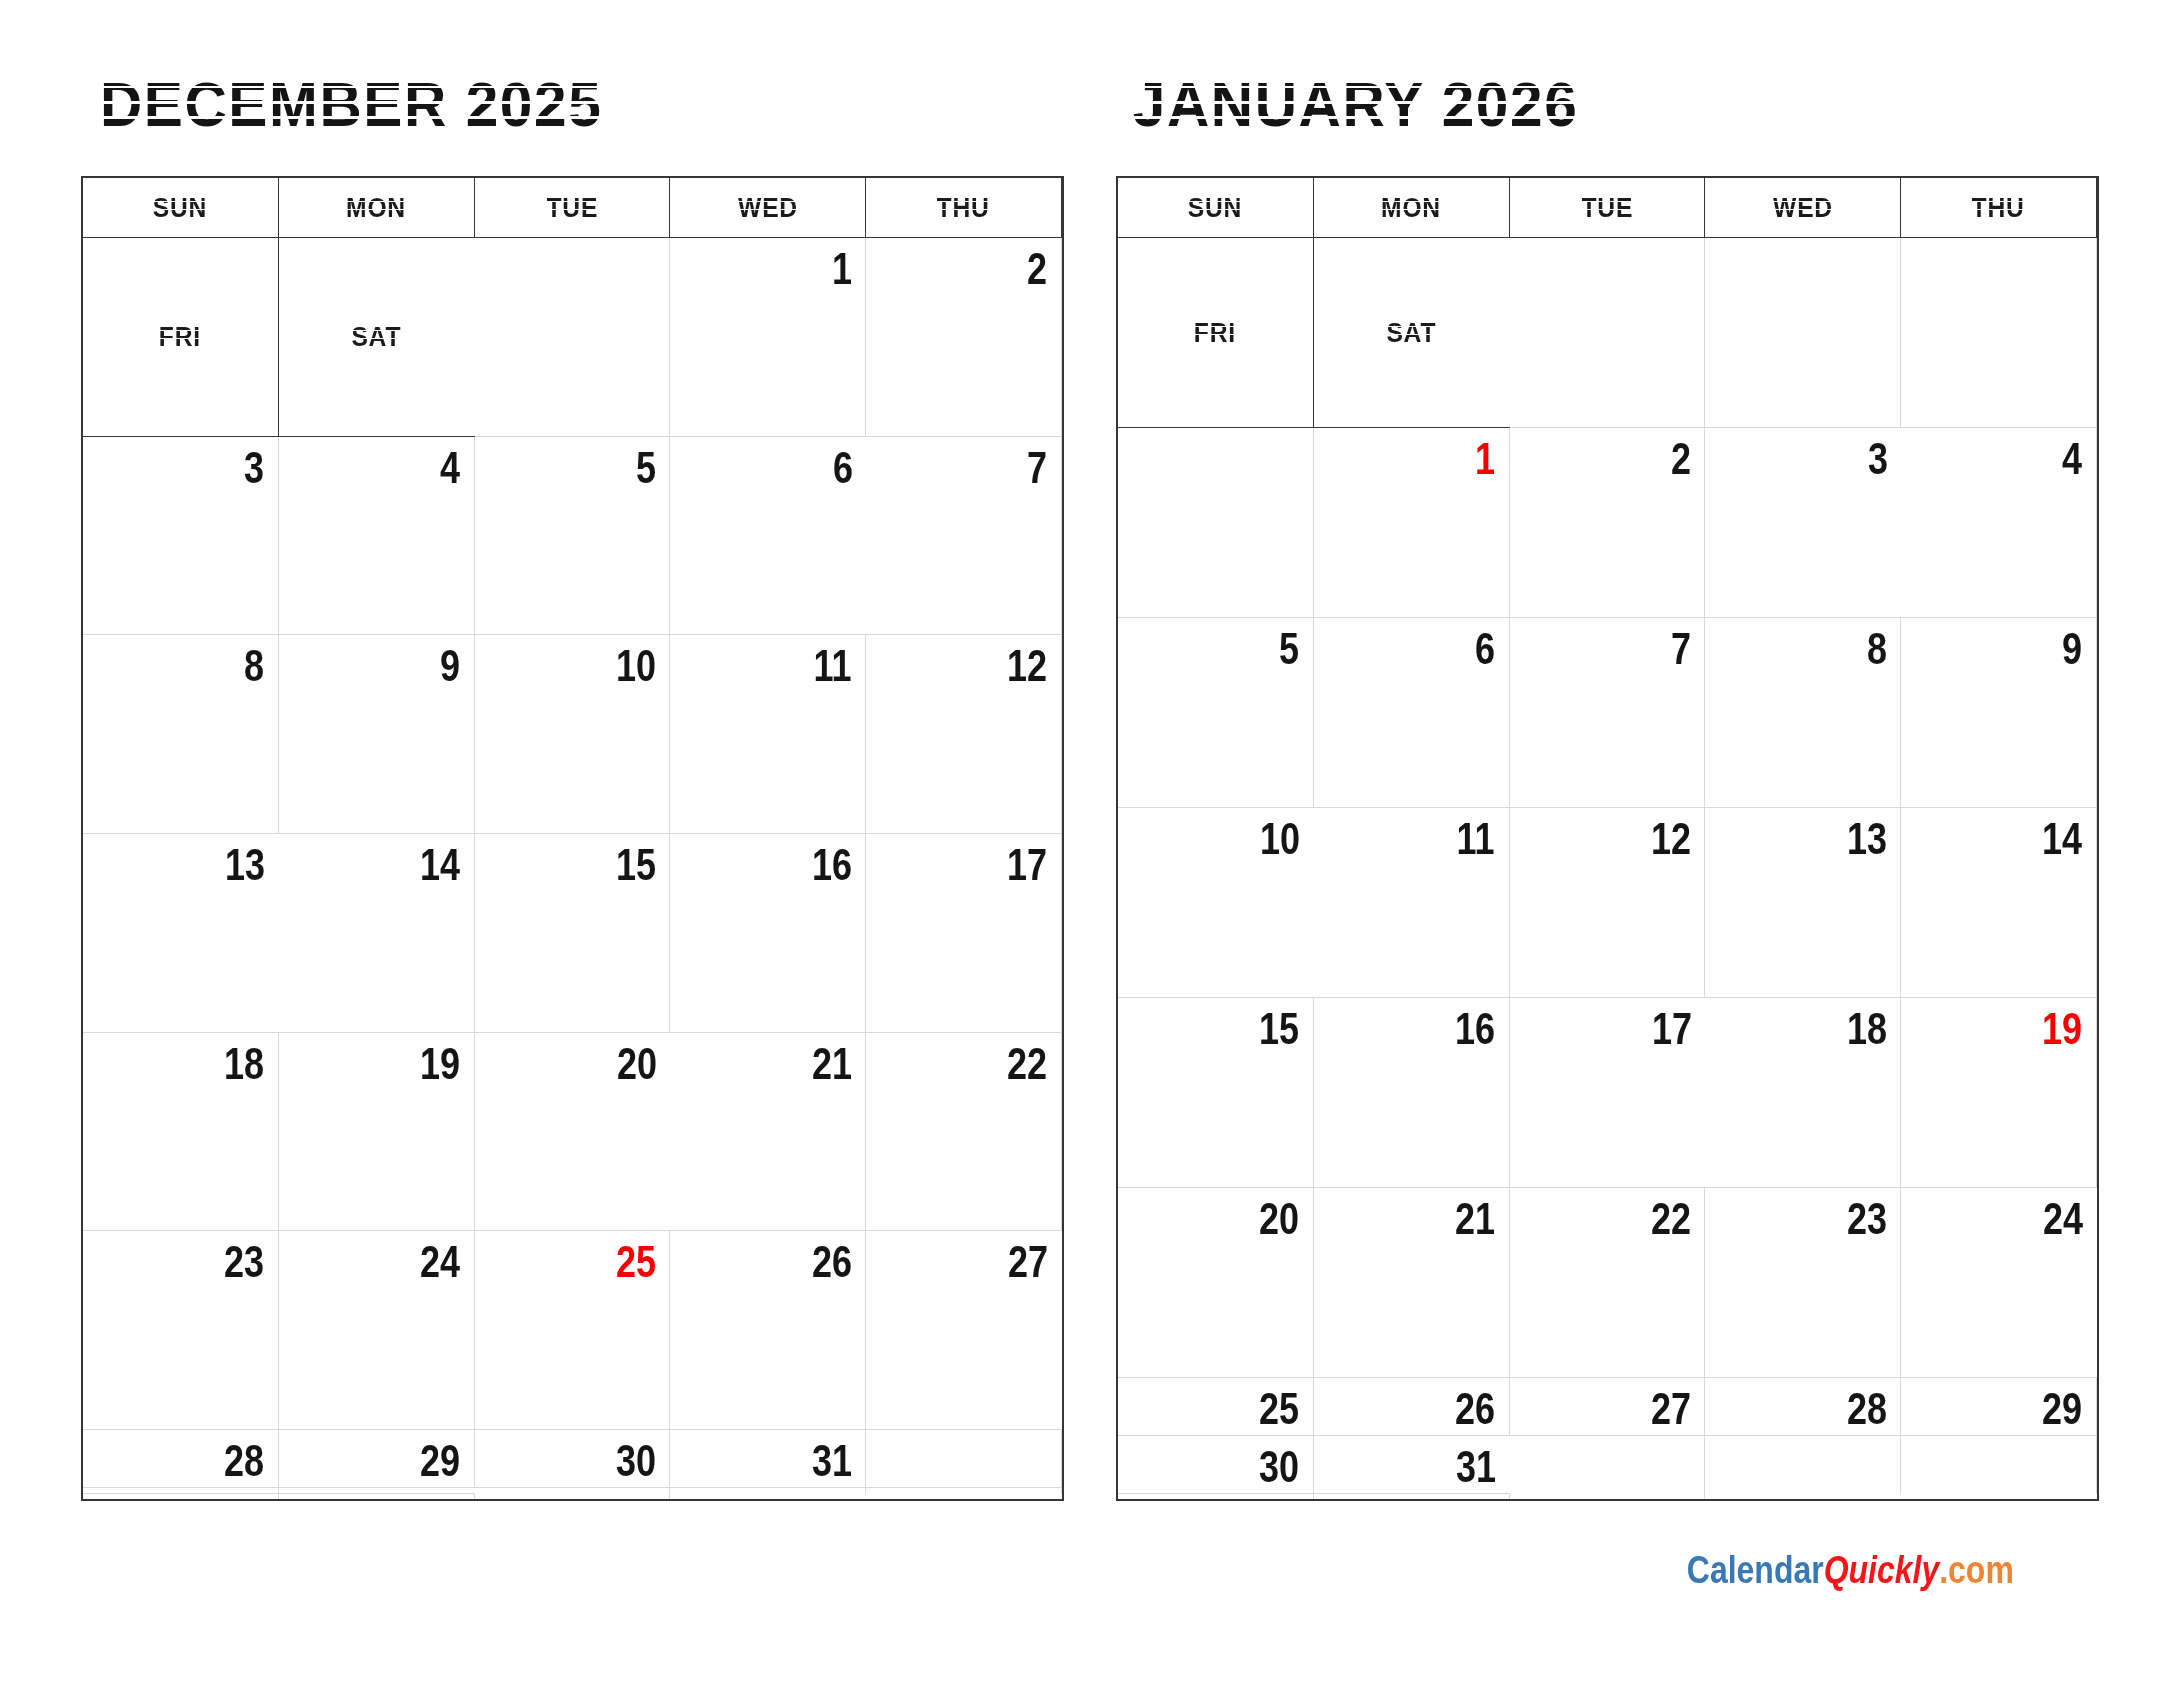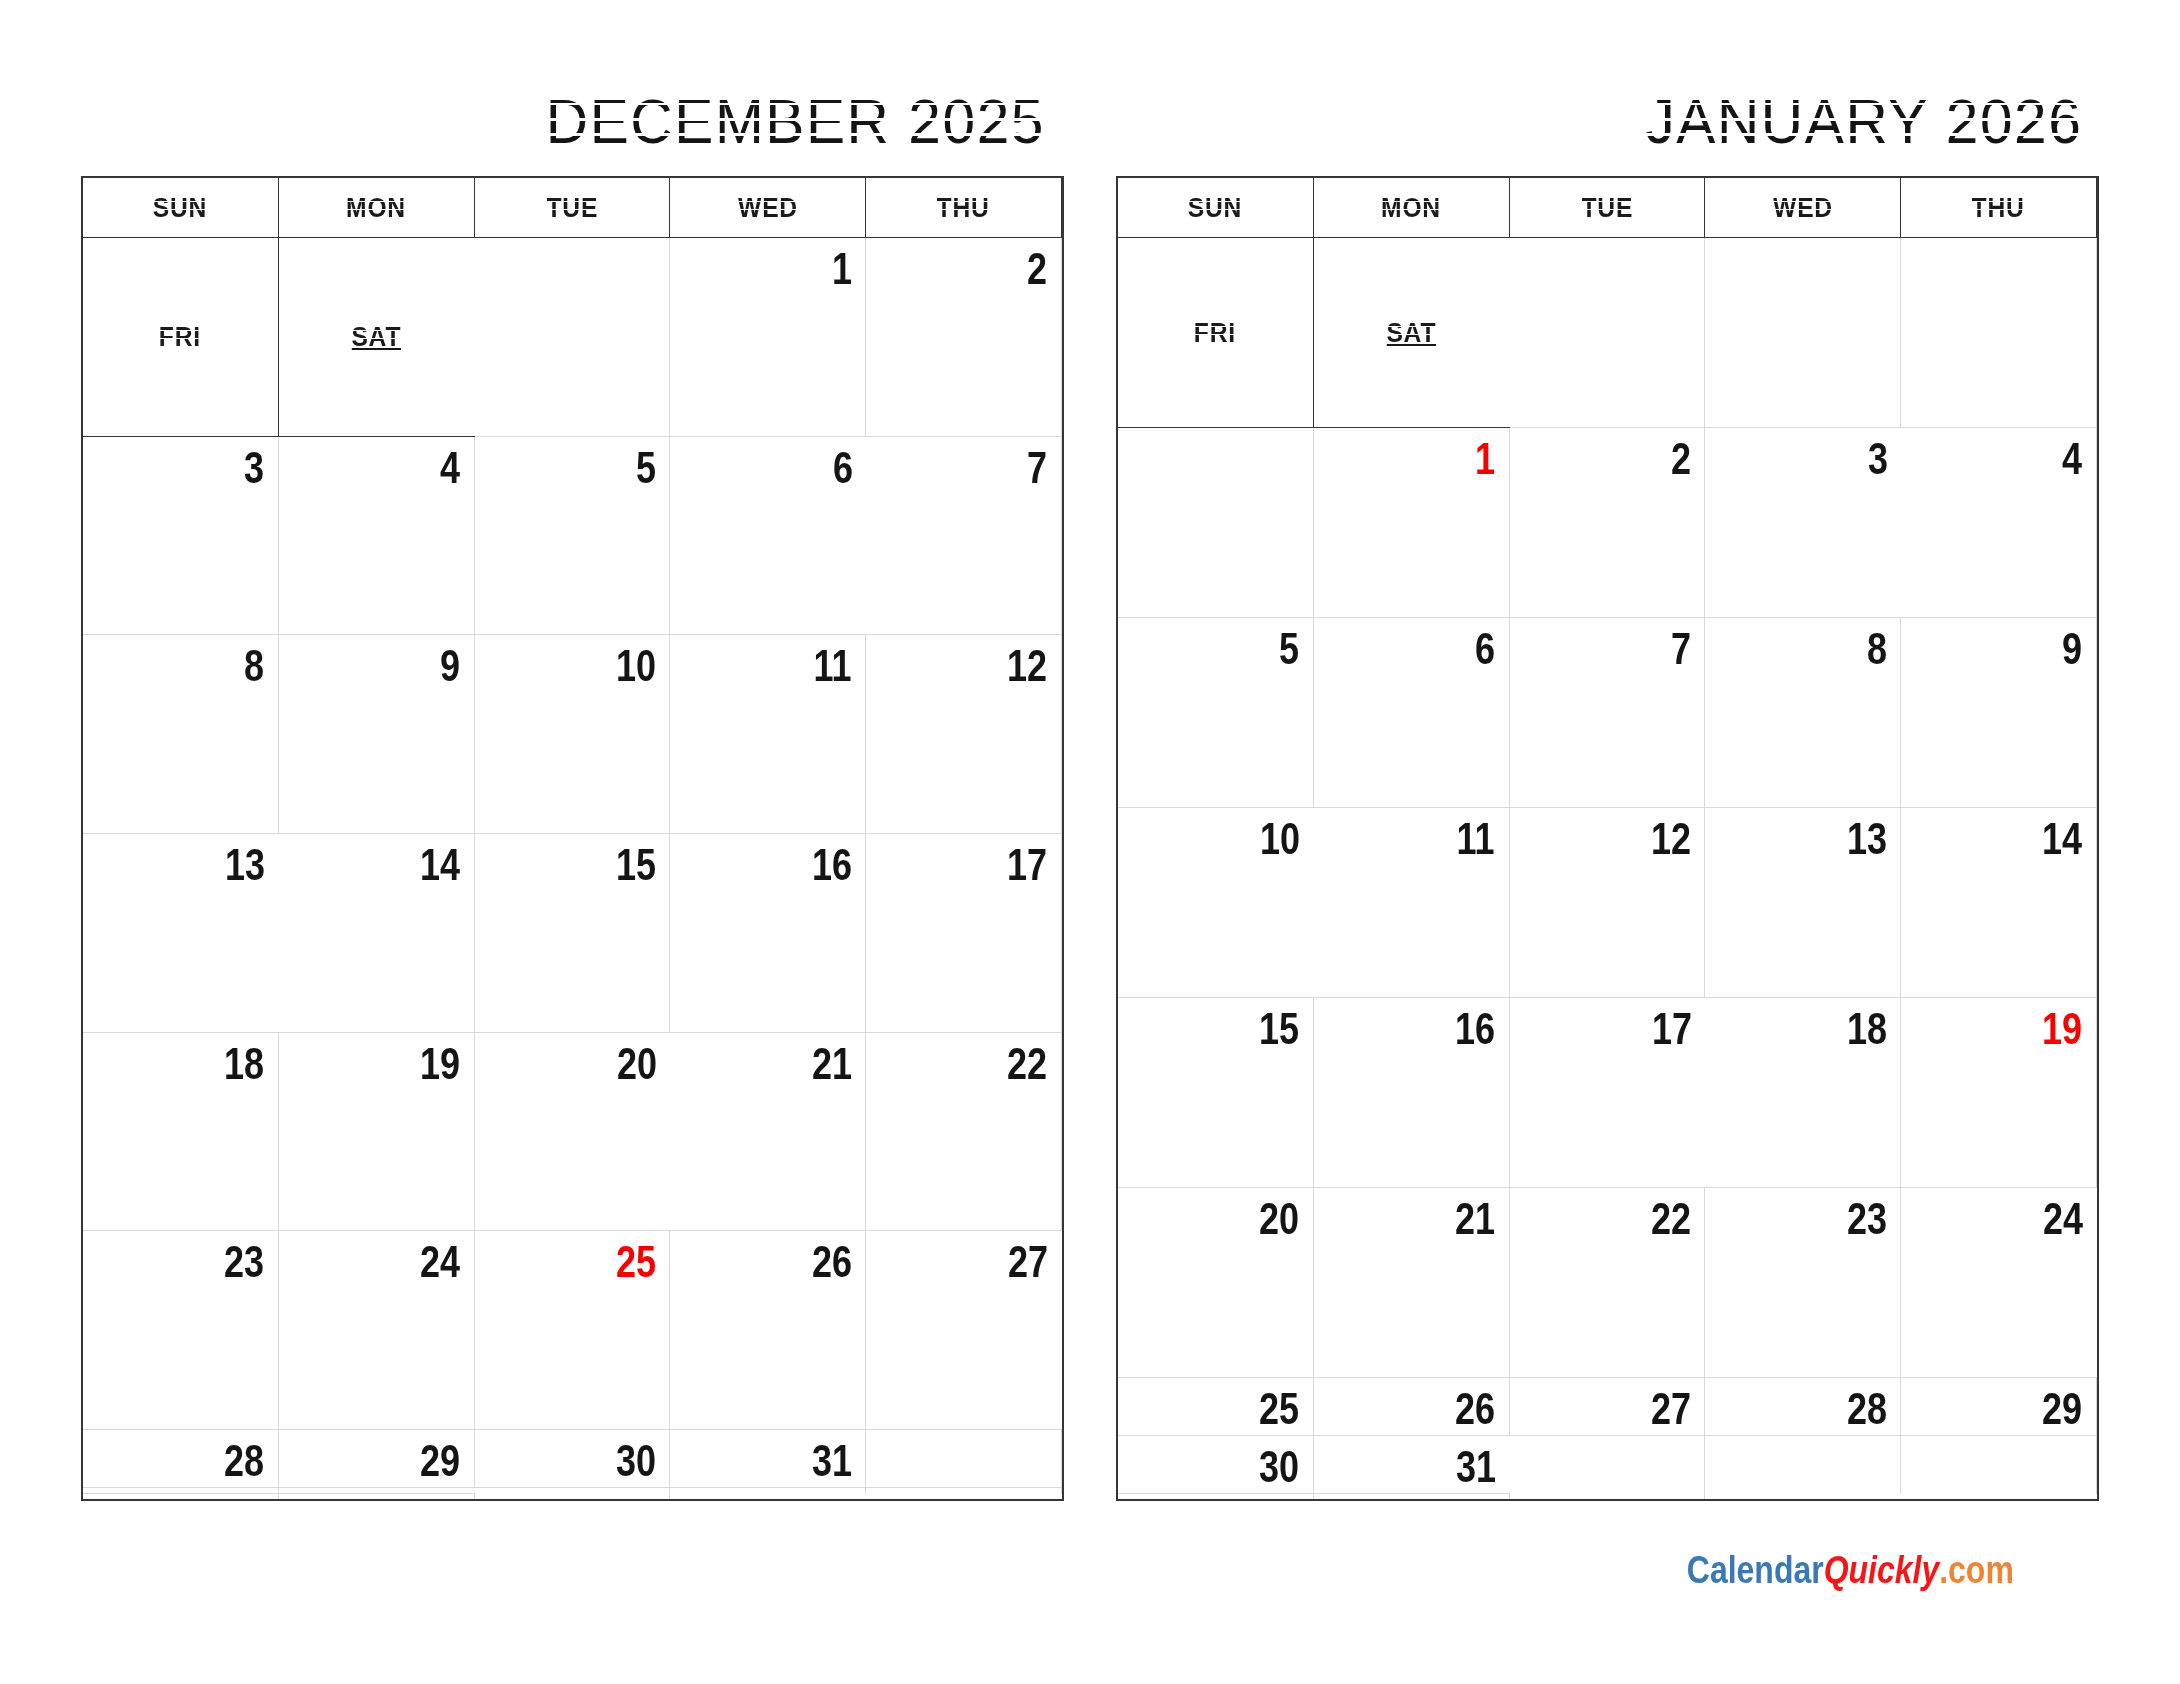--- a/index.html
+++ b/index.html
@@ -11,25 +11,25 @@
     position: relative;
     width: 2181px;
     height: 1685px;
     overflow: hidden;
     font-family: "Liberation Sans", "DejaVu Sans", sans-serif;
     color: #161616;
   }
   
   .month-title {
     position: absolute;
-    top: 90px;
+    top: 73px;
     width: 983px;
-    text-align: right;
+    text-align: left;
     font-size: 63px;
-    font-weight: normal;
+    font-weight: bold;
     line-height: 1;
     letter-spacing: 1.7px;
     color: #141414;
     white-space: nowrap;
   }
   .month-title.left  { left: 81px; }
   .month-title.right { left: 1116px; }
   .month-title .stx {
     display: inline-block;
     transform: scaleX(0.93);
@@ -61,21 +61,21 @@
   
   .hcell {
     box-sizing: border-box;
     border-right: 1.7px solid var(--dark, #363636);
     border-bottom: 1.7px solid var(--dark, #363636);
     display: flex;
     align-items: center;
     justify-content: center;
     background: #ffffff;
   }
-  .hcell.last-col { border-right: none; text-decoration: underline; }
+  .hcell.last-col { border-right: none; }
   .htxt {
     font-size: 28px;
     font-weight: bold;
     letter-spacing: 0.9px;
     line-height: 1;
     display: inline-block;
     transform: scaleX(0.88);
     color: #1b1b1b;
   }
   

